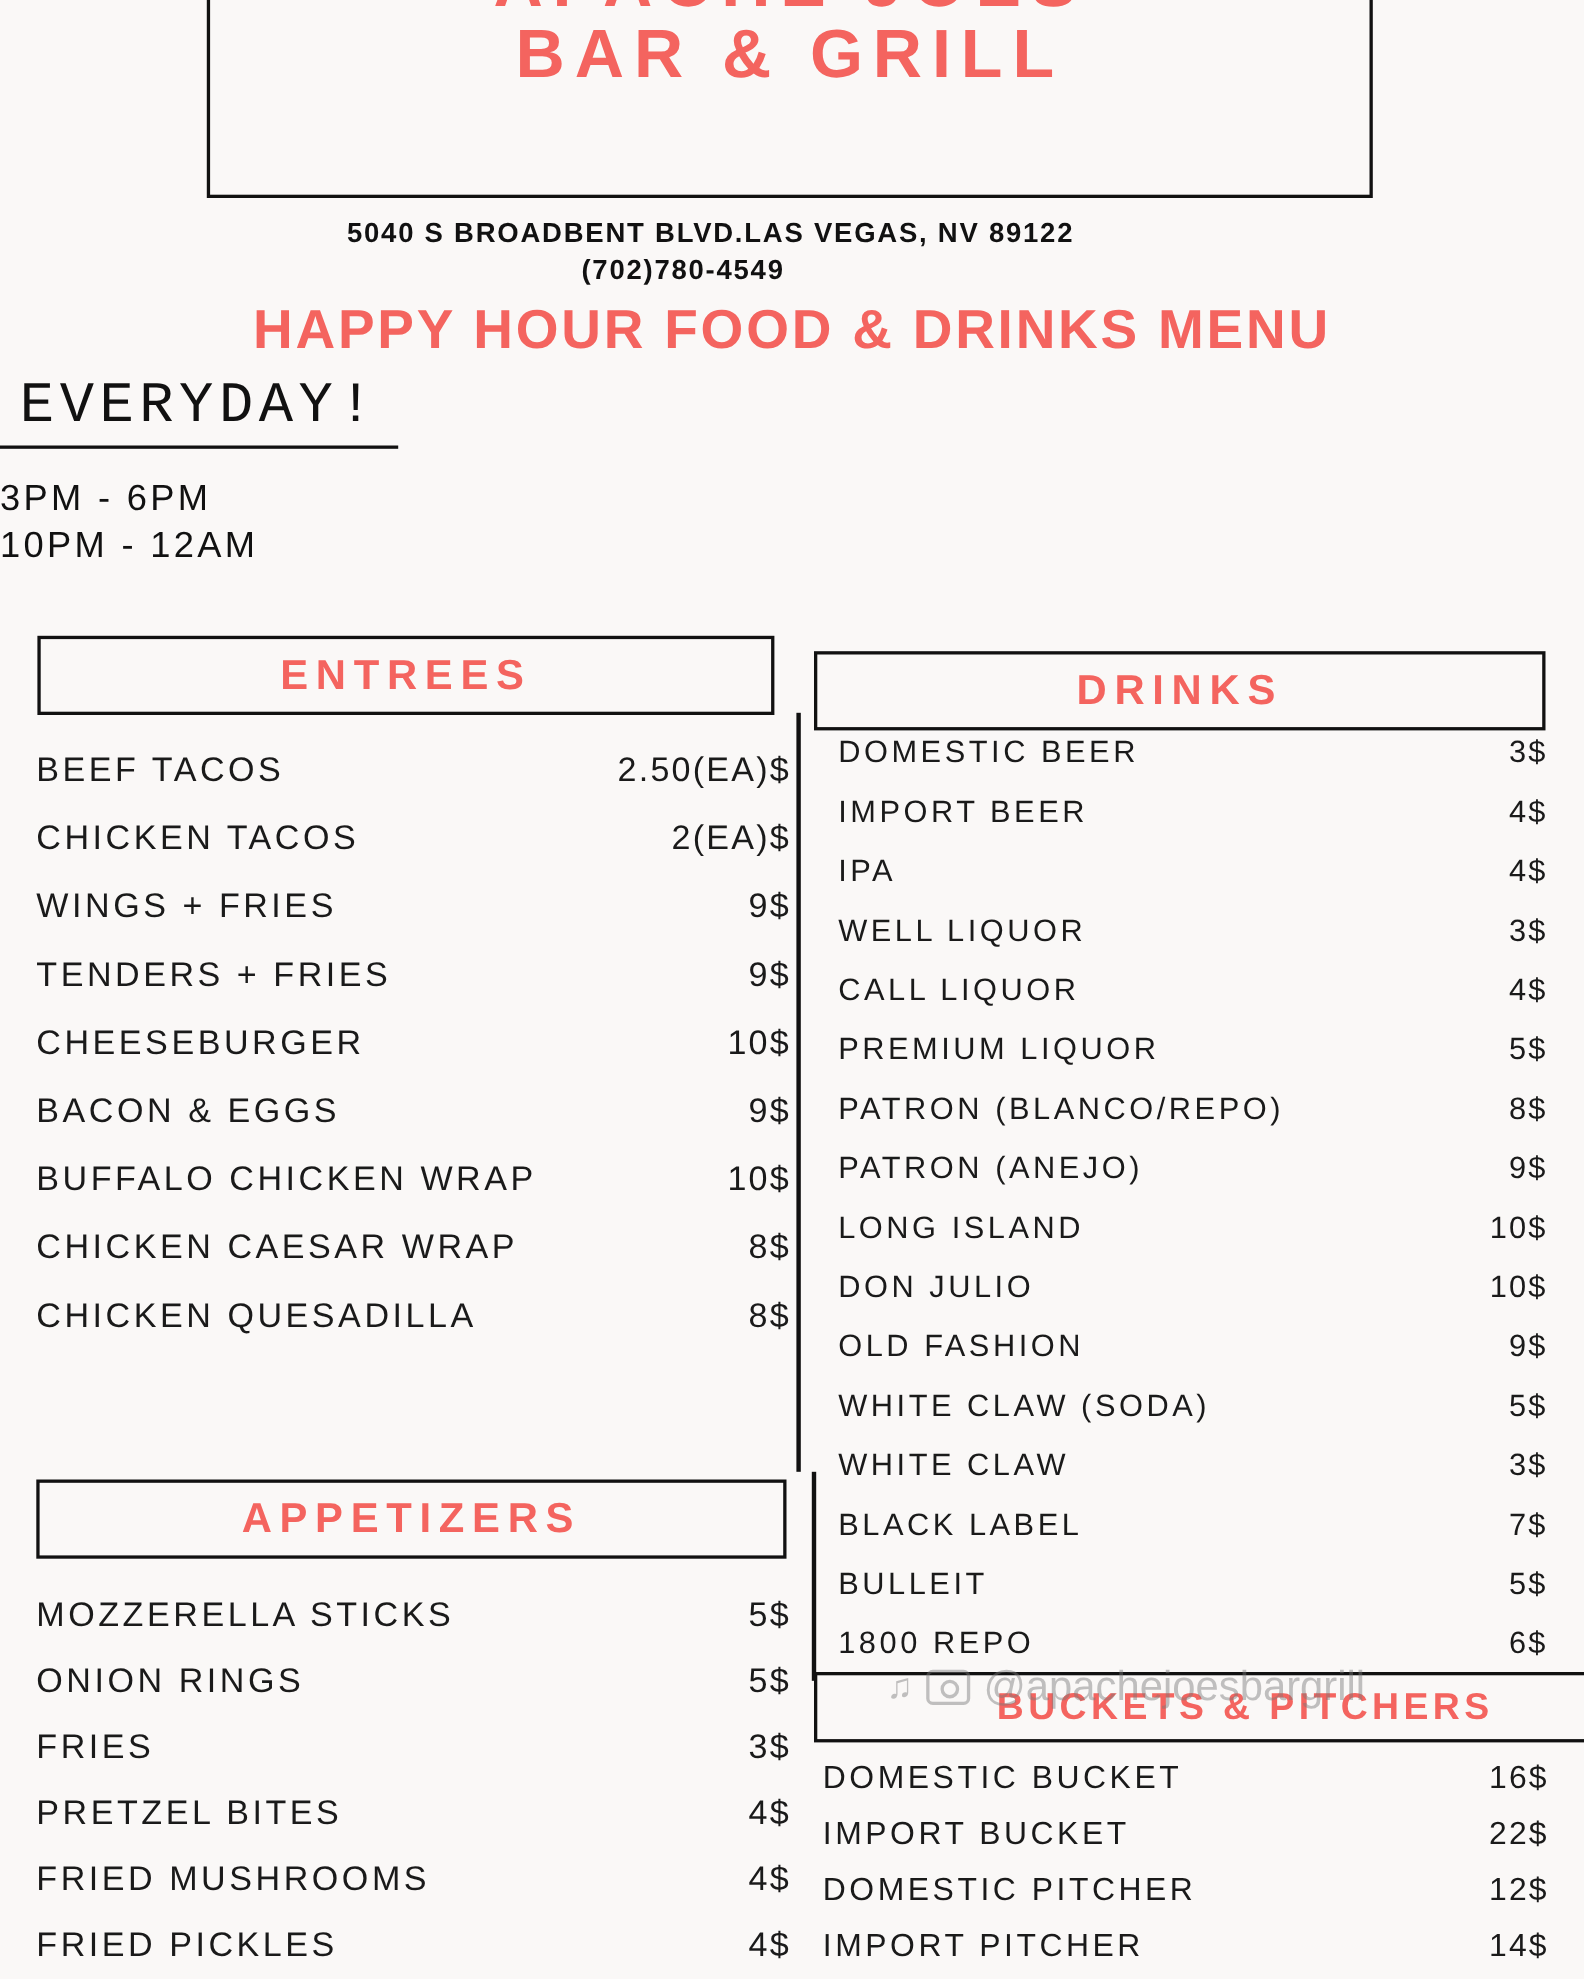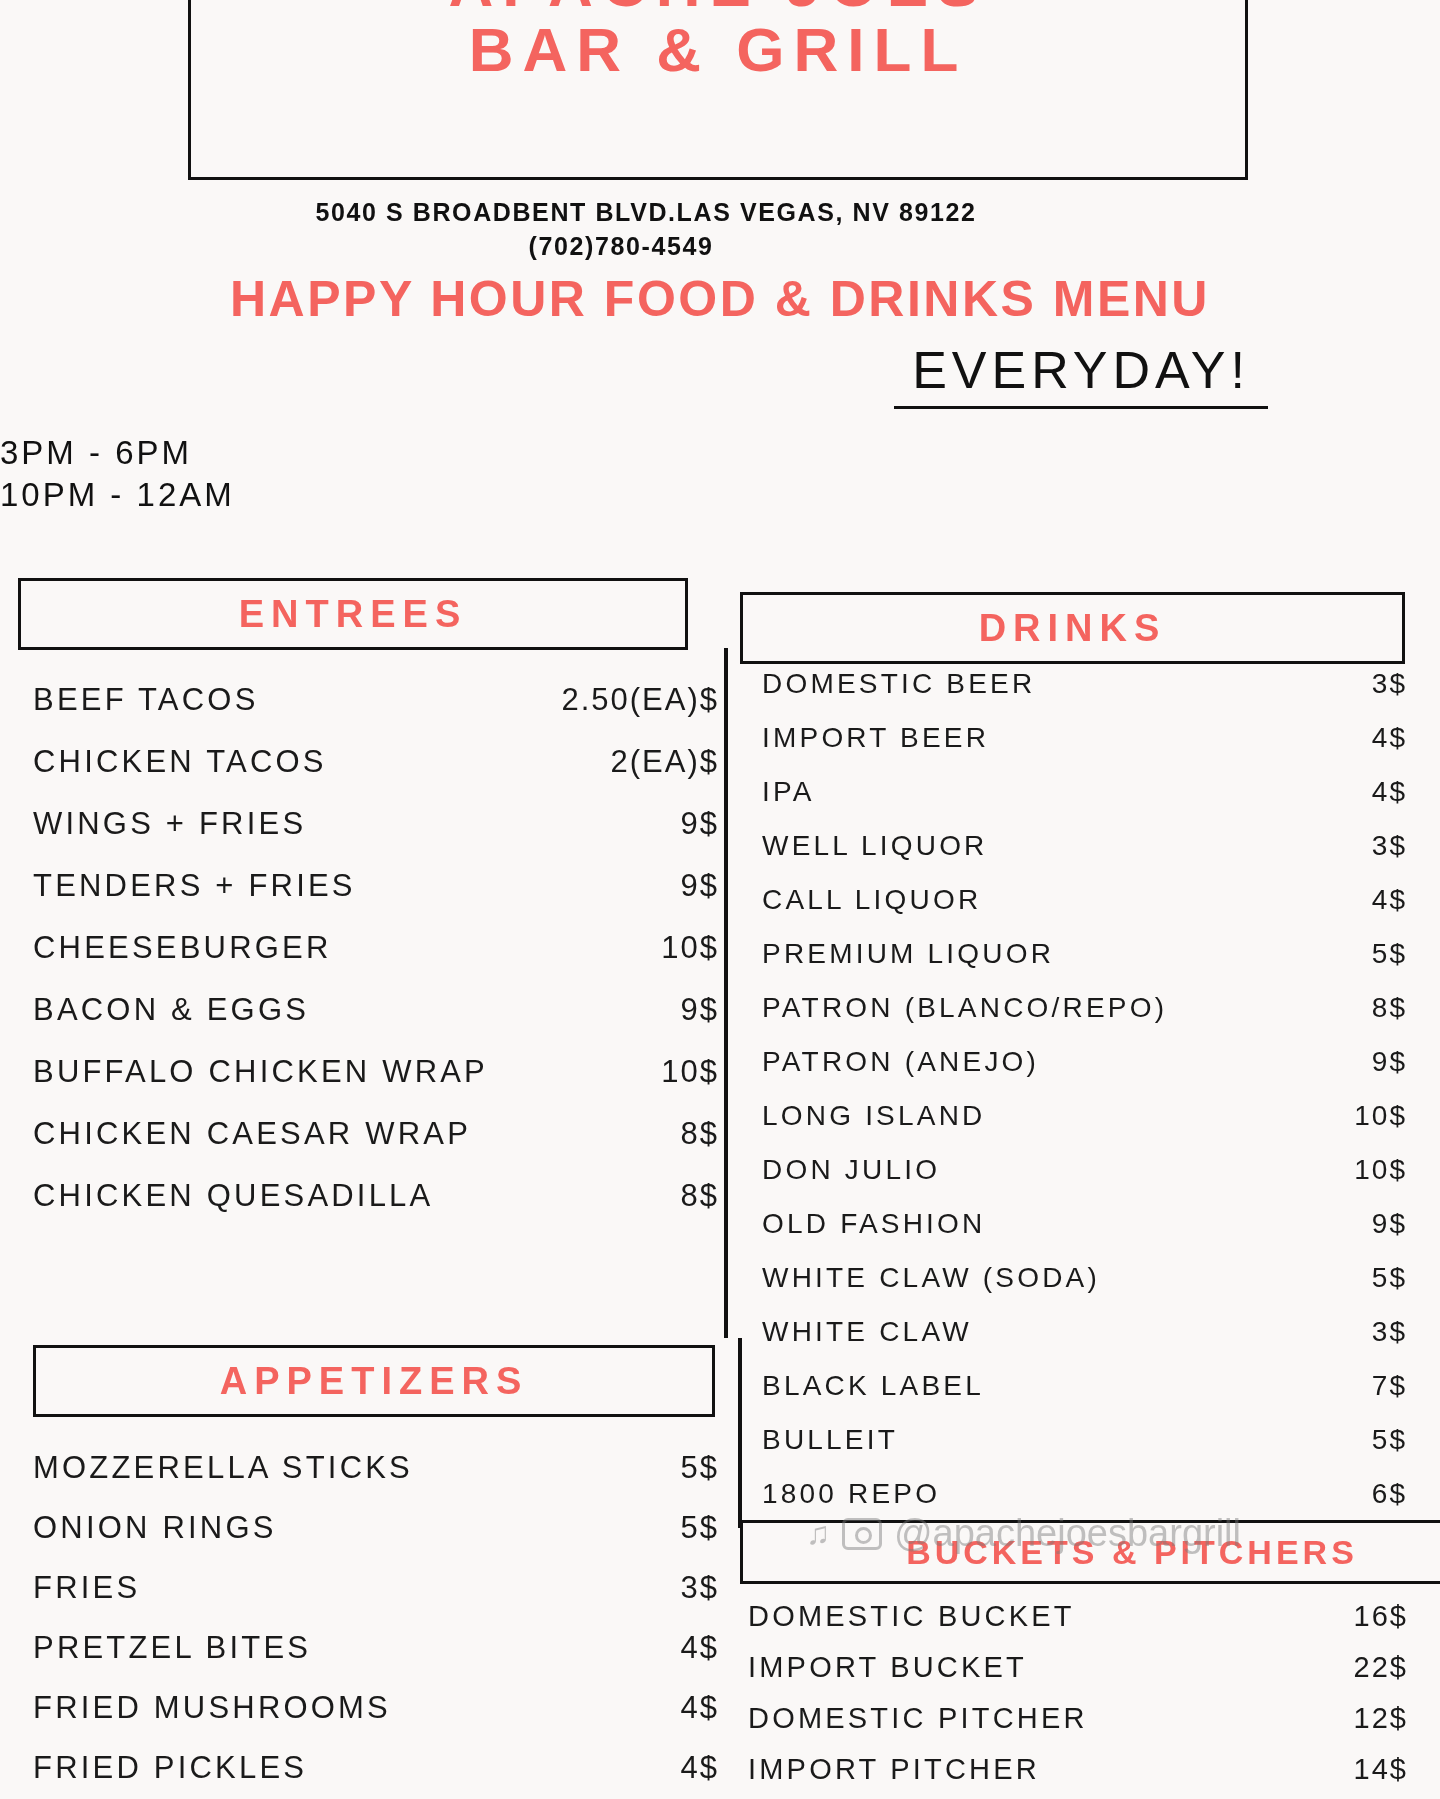--- a/index.html
+++ b/index.html
@@ -75,21 +75,22 @@
     color: #f4645f;
     font-weight: 700;
     font-size: 50px;
     letter-spacing: 2.5px;
   }
   .everyday-wrap {
     position: absolute;
     left: 0;
     top: 340px;
     width: 1268px;
-    text-align: right;
+    text-align: left;
+    font-family: Liberation Mono, monospace;
   }
   .everyday {
     display: inline-block;
     font-size: 52px;
     letter-spacing: 5px;
     color: #111;
     padding: 0 18px 6px 18px;
     border-bottom: 3px solid #111;
   }
   .hours {
@@ -108,21 +109,21 @@
     position: absolute;
     border: 3px solid #111;
     box-sizing: border-box;
     display: flex;
     align-items: center;
     justify-content: center;
     color: #f4645f;
     font-weight: 700;
     letter-spacing: 7px;
   }
-  #entrees-head { left: 18px;  top: 578px;  width: 670px; height: 72px; font-size: 38px; }
+  #entrees-head { left: 34px;  top: 578px;  width: 670px; height: 72px; font-size: 38px; }
   #apps-head    { left: 33px;  top: 1345px; width: 682px; height: 72px; font-size: 38px; }
   #drinks-head  { left: 740px; top: 578px;  width: 665px; height: 72px; font-size: 38px; margin-top: 14px; }
   #buckets-head { left: 740px; top: 1520px; width: 784px; height: 64px; font-size: 34px; letter-spacing: 4px; }
 
   
   .v-divider {
     position: absolute;
     left: 724px;
     top: 648px;
     width: 4px;

